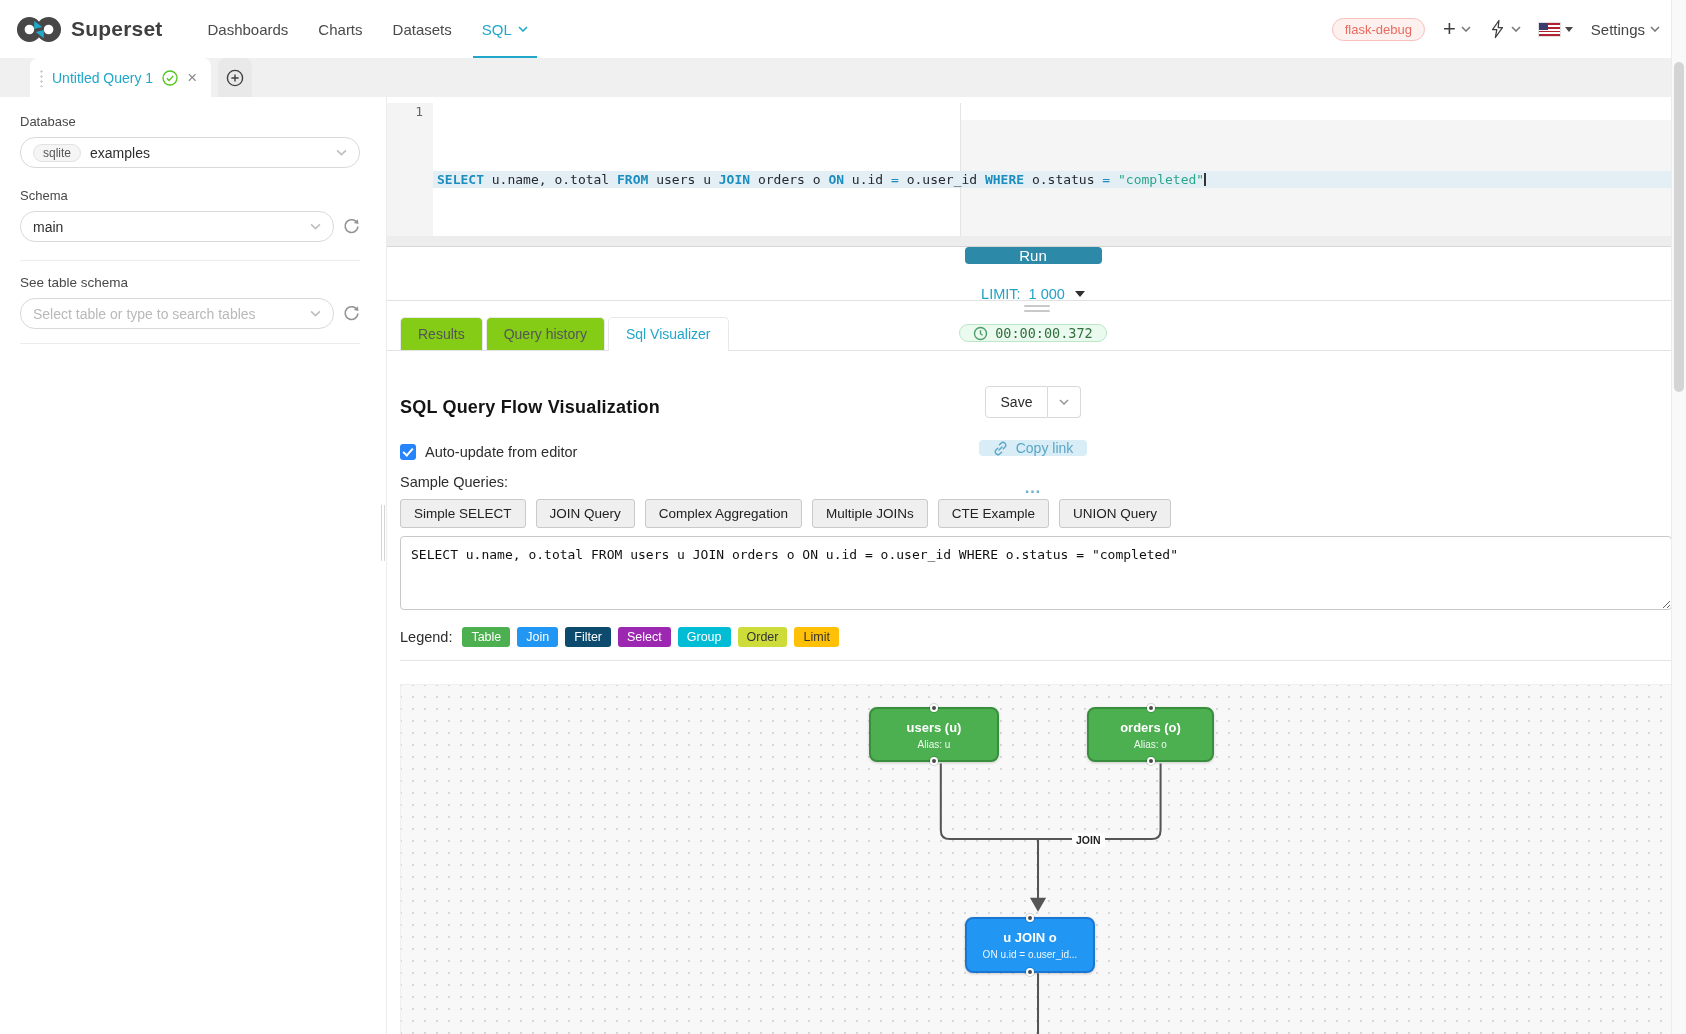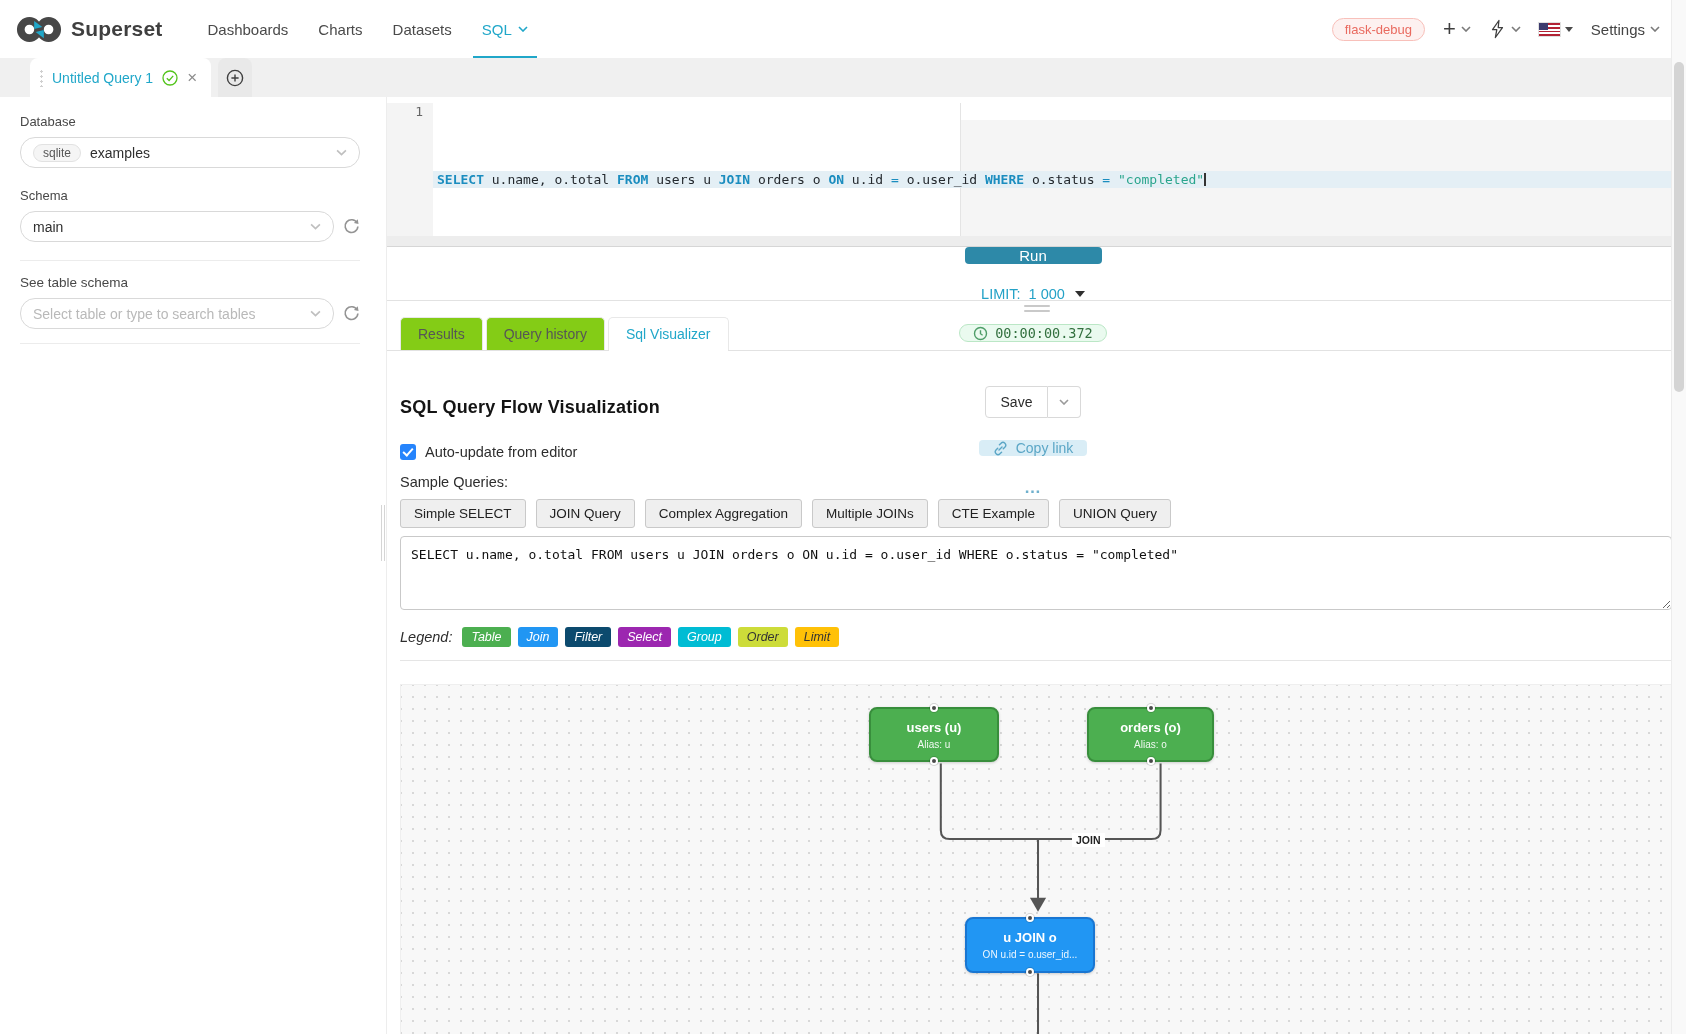--- a/index.html
+++ b/index.html
@@ -86,21 +86,21 @@
   .viz { padding:0 14px 0 13px; flex:1; overflow:hidden;}
   .viz h2 { margin-top:46px; font-size:18px; color:#141414; letter-spacing:.2px;}
   .chk-row { margin-top:26px; display:flex; align-items:center; gap:9px; }
   .chk { width:16px; height:16px; background:#2684fc; border-radius:3px; position:relative; cursor:pointer; flex:none;}
   .chk::after { content:""; position:absolute; left:5px; top:2px; width:4px; height:8px; border:solid #fff; border-width:0 2px 2px 0; transform:rotate(42deg);}
   .chk-label { font-size:14.5px; color:#2d2d2d; }
   .sample-label { margin-top:14px; font-size:14.5px; color:#2d2d2d; }
   .sample-row { margin-top:9px; display:flex; gap:10px; }
   .sample-btn { background:#efefef; border:1px solid #c9c9c9; border-radius:3px; padding:6px 13px; font-size:13.5px; color:#222; font-family:inherit; cursor:pointer;}
   .sql-area { margin-top:8px; width:100%; height:74px; border:1px solid #c9c9c9; border-radius:4px; padding:9px 10px; font-family:"DejaVu Sans Mono", monospace; font-size:13px; color:#111; resize:both; line-height:1.45;}
-  .legend-row { margin-top:14px; display:flex; align-items:center; gap:7px;font-style:italic; }
+  .legend-row { margin-top:14px; display:flex; align-items:center; gap:7px; }
   .legend-title { font-size:14.5px; color:#2d2d2d; margin-right:3px;}
   .lg-badge { border-radius:3px; padding:3px 9px; font-size:12.5px; }
   .viz hr { border:none; border-top:1px solid #e5e5e5; margin-top:13px; }
   
   .canvas { margin-top:23px; position:relative; height:351px; background:#f8f8f8;
     background-image:radial-gradient(#d8d8d8 1px, transparent 1.1px); background-size:12px 12px; background-position:6px 6px;
     border:1px solid #efefef; overflow:hidden;}
   .edges { position:absolute; inset:0; width:100%; height:100%; }
   .flow-node { position:absolute; border-radius:8px; border:2px solid; color:#fff; display:flex; flex-direction:column; align-items:center; justify-content:center; gap:4px; box-shadow:0 1px 3px rgba(0,0,0,.18); cursor:grab;}
   .fn-title { font-size:13px; font-weight:bold; }

